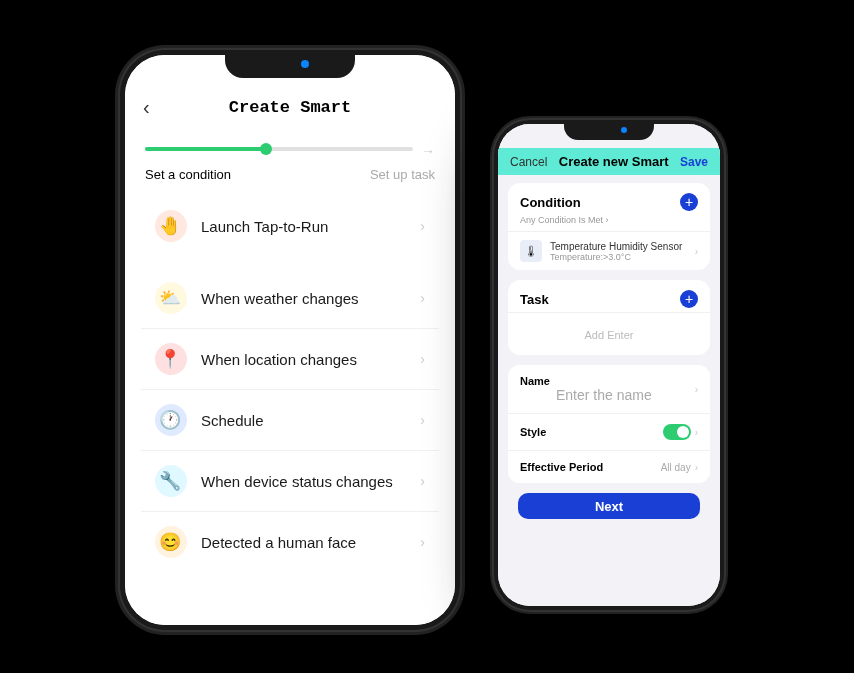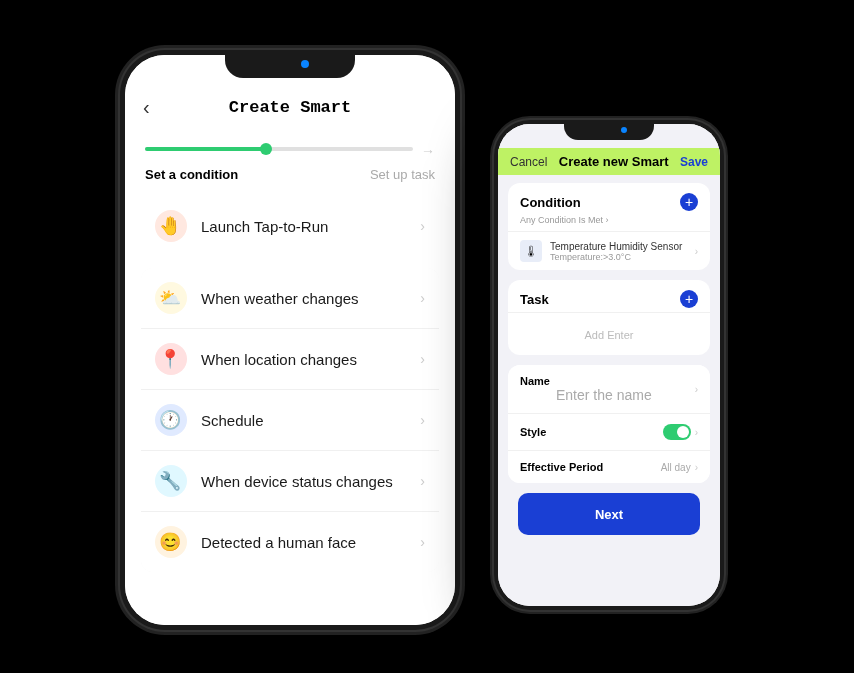--- a/index.html
+++ b/index.html
@@ -141,21 +141,21 @@
 
     
     .steps-row {
       display: flex;
       justify-content: space-between;
       padding: 4px 20px 10px;
     }
 
     .step-label {
       font-size: 13px;
-      font-weight: 700;
+      font-weight: 400;
       color: #000;
     }
 
     .step-label-right {
       font-size: 13px;
       color: #aaa;
       margin-left: 20px;
     }
 
     
@@ -269,21 +269,21 @@
       display: flex;
       flex-direction: column;
       overflow: hidden;
     }
 
     .header-right {
       display: flex;
       align-items: center;
       justify-content: space-between;
       padding: 6px 12px;
-      background: #bef264;
+      background: #5eead4;
     }
 
     .cancel-btn {
       font-size: 12px;
       color: #333;
       cursor: pointer;
     }
 
     .header-right-title {
       font-size: 13px;
@@ -449,21 +449,21 @@
       width: 12px;
       height: 12px;
       background: #fff;
       border-radius: 50%;
     }
 
     .bottom-btn {
       margin: 8px 10px;
       background: #1a3fd4;
       border-radius: 10px;
-      padding: 12px;
+      padding: 4px;
       text-align: center;
     }
 
     .bottom-btn-text {
       color: #fff;
       font-size: 13px;
       font-weight: 600;
     }
   </style>
 </head>

